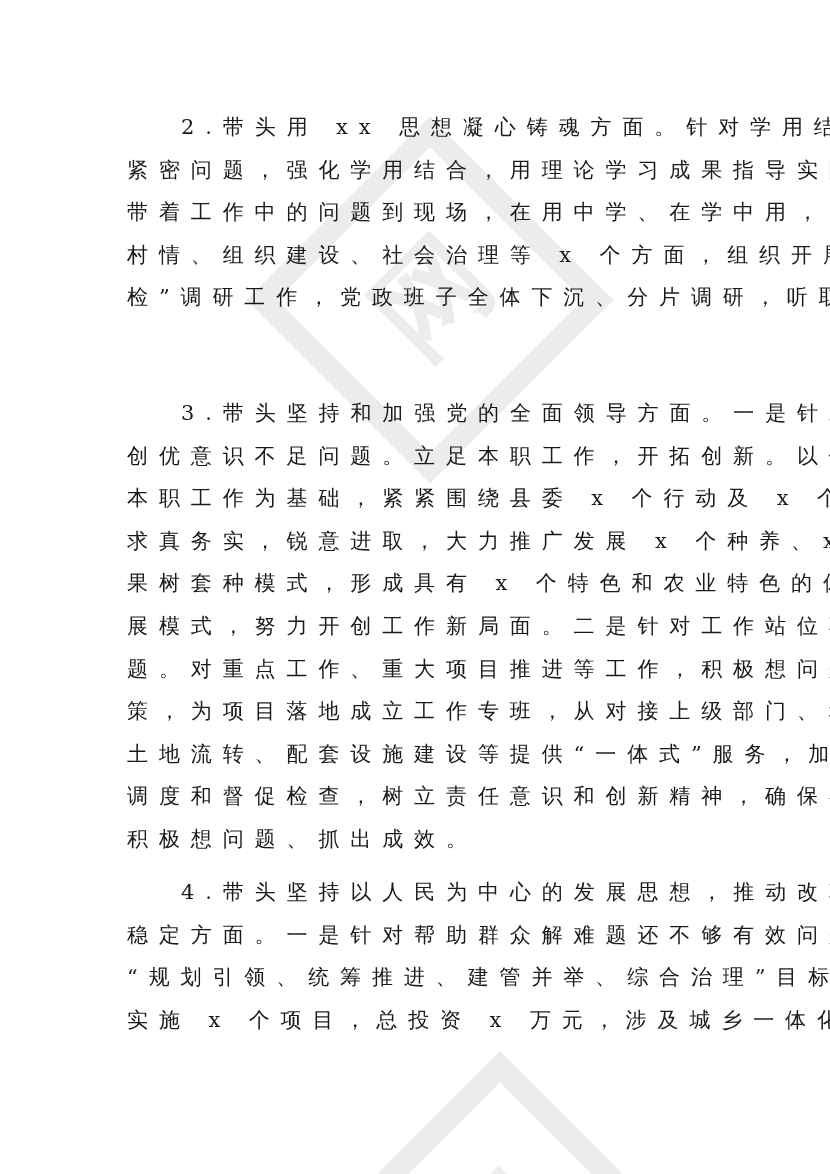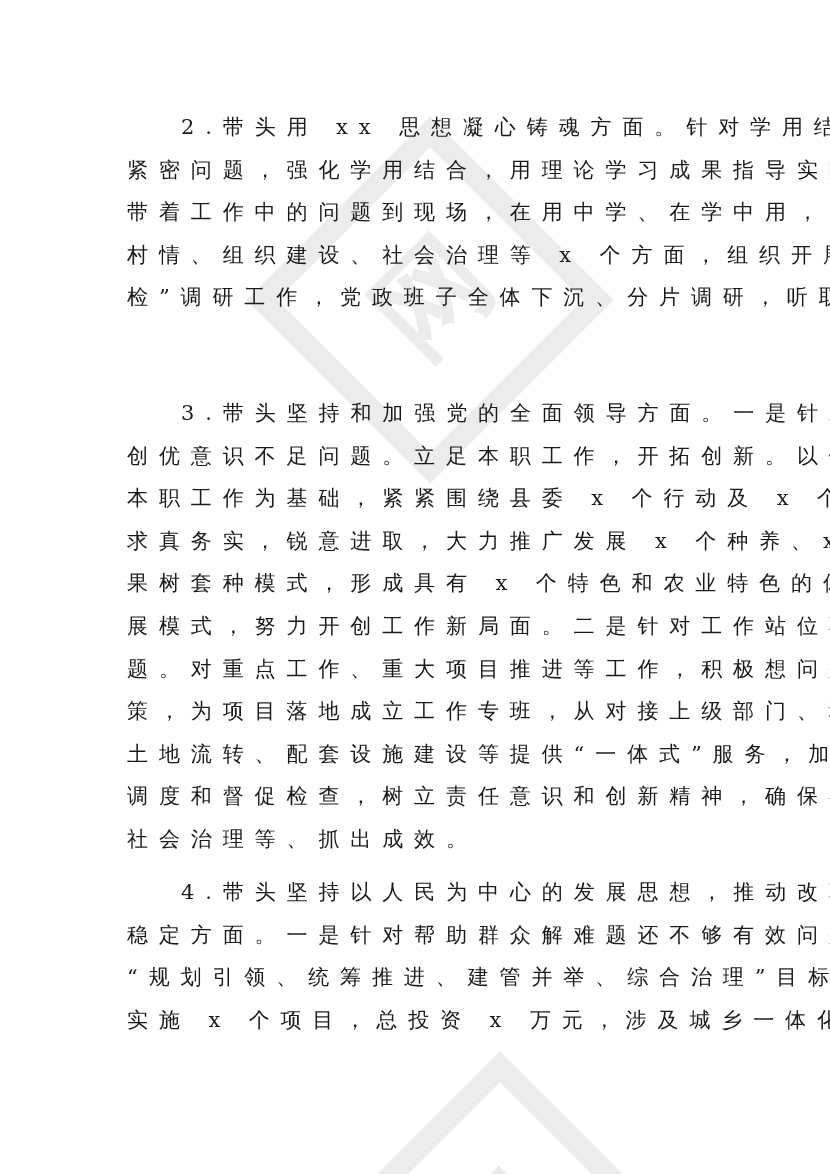--- a/index.html
+++ b/index.html
@@ -49,21 +49,21 @@
       <span class="line indent">3.带头坚持和加强党的全面领导方面。一是针对争先</span>
       <span class="line">创优意识不足问题。立足本职工作，开拓创新。以做好自己</span>
       <span class="line">本职工作为基础，紧紧围绕县委 x 个行动及 x 个重点工作，</span>
       <span class="line">求真务实，锐意进取，大力推广发展 x 个种养、x 个栽培及</span>
       <span class="line">果树套种模式，形成具有 x 个特色和农业特色的休闲旅游发</span>
       <span class="line">展模式，努力开创工作新局面。二是针对工作站位不够高问</span>
       <span class="line">题。对重点工作、重大项目推进等工作，积极想问题、想对</span>
       <span class="line">策，为项目落地成立工作专班，从对接上级部门、程序审批、</span>
       <span class="line">土地流转、配套设施建设等提供“一体式”服务，加强跟踪</span>
       <span class="line">调度和督促检查，树立责任意识和创新精神，确保各项工作</span>
-      <span class="line">社会治理等、抓出成效。</span>
+      <span class="line">积极想问题、抓出成效。</span>
     </div>
 
     <div class="p4">
       <span class="line indent">4.带头坚持以人民为中心的发展思想，推动改革发展</span>
       <span class="line">稳定方面。一是针对帮助群众解难题还不够有效问题。按照</span>
       <span class="line">“规划引领、统筹推进、建管并举、综合治理”目标，策划</span>
       <span class="line">实施 x 个项目，总投资 x 万元，涉及城乡一体化供水改革、</span>
     </div>
 
   </div>

